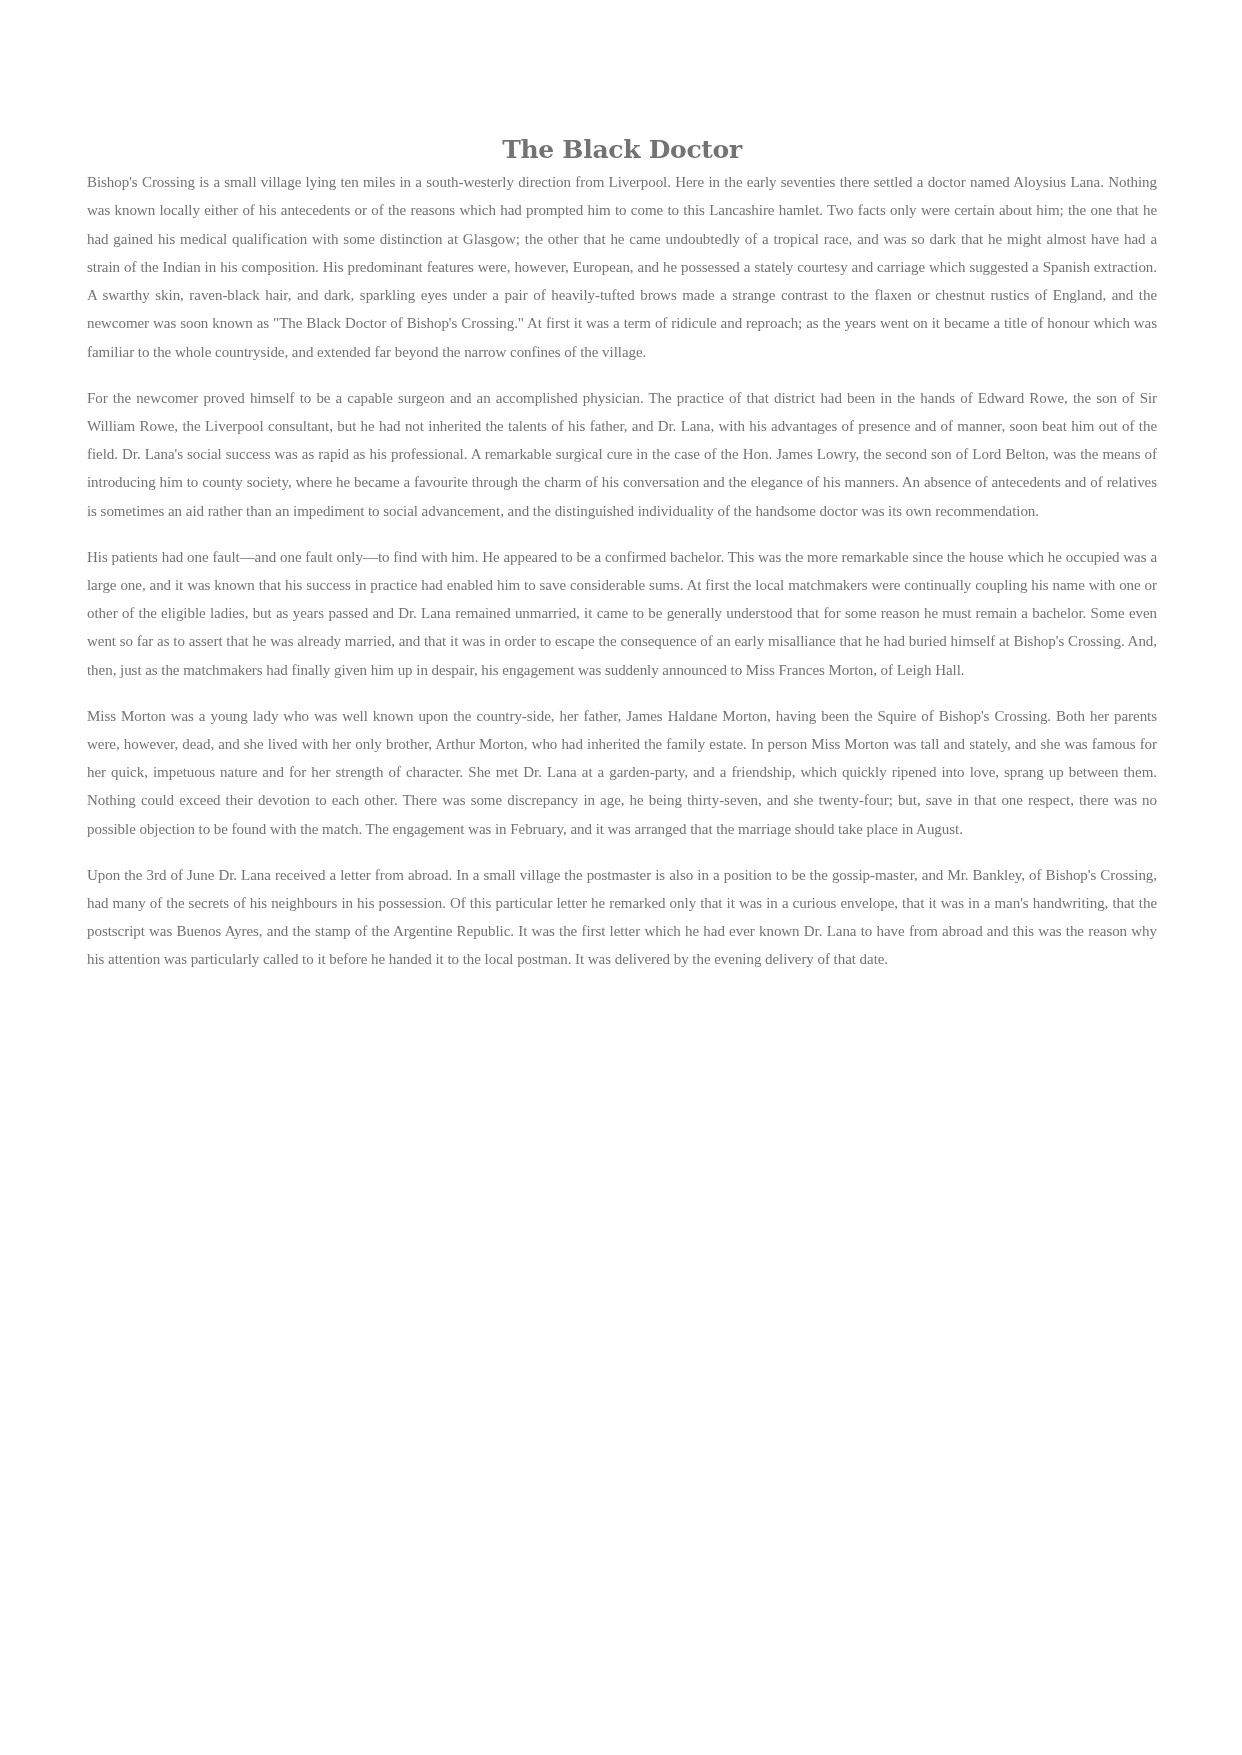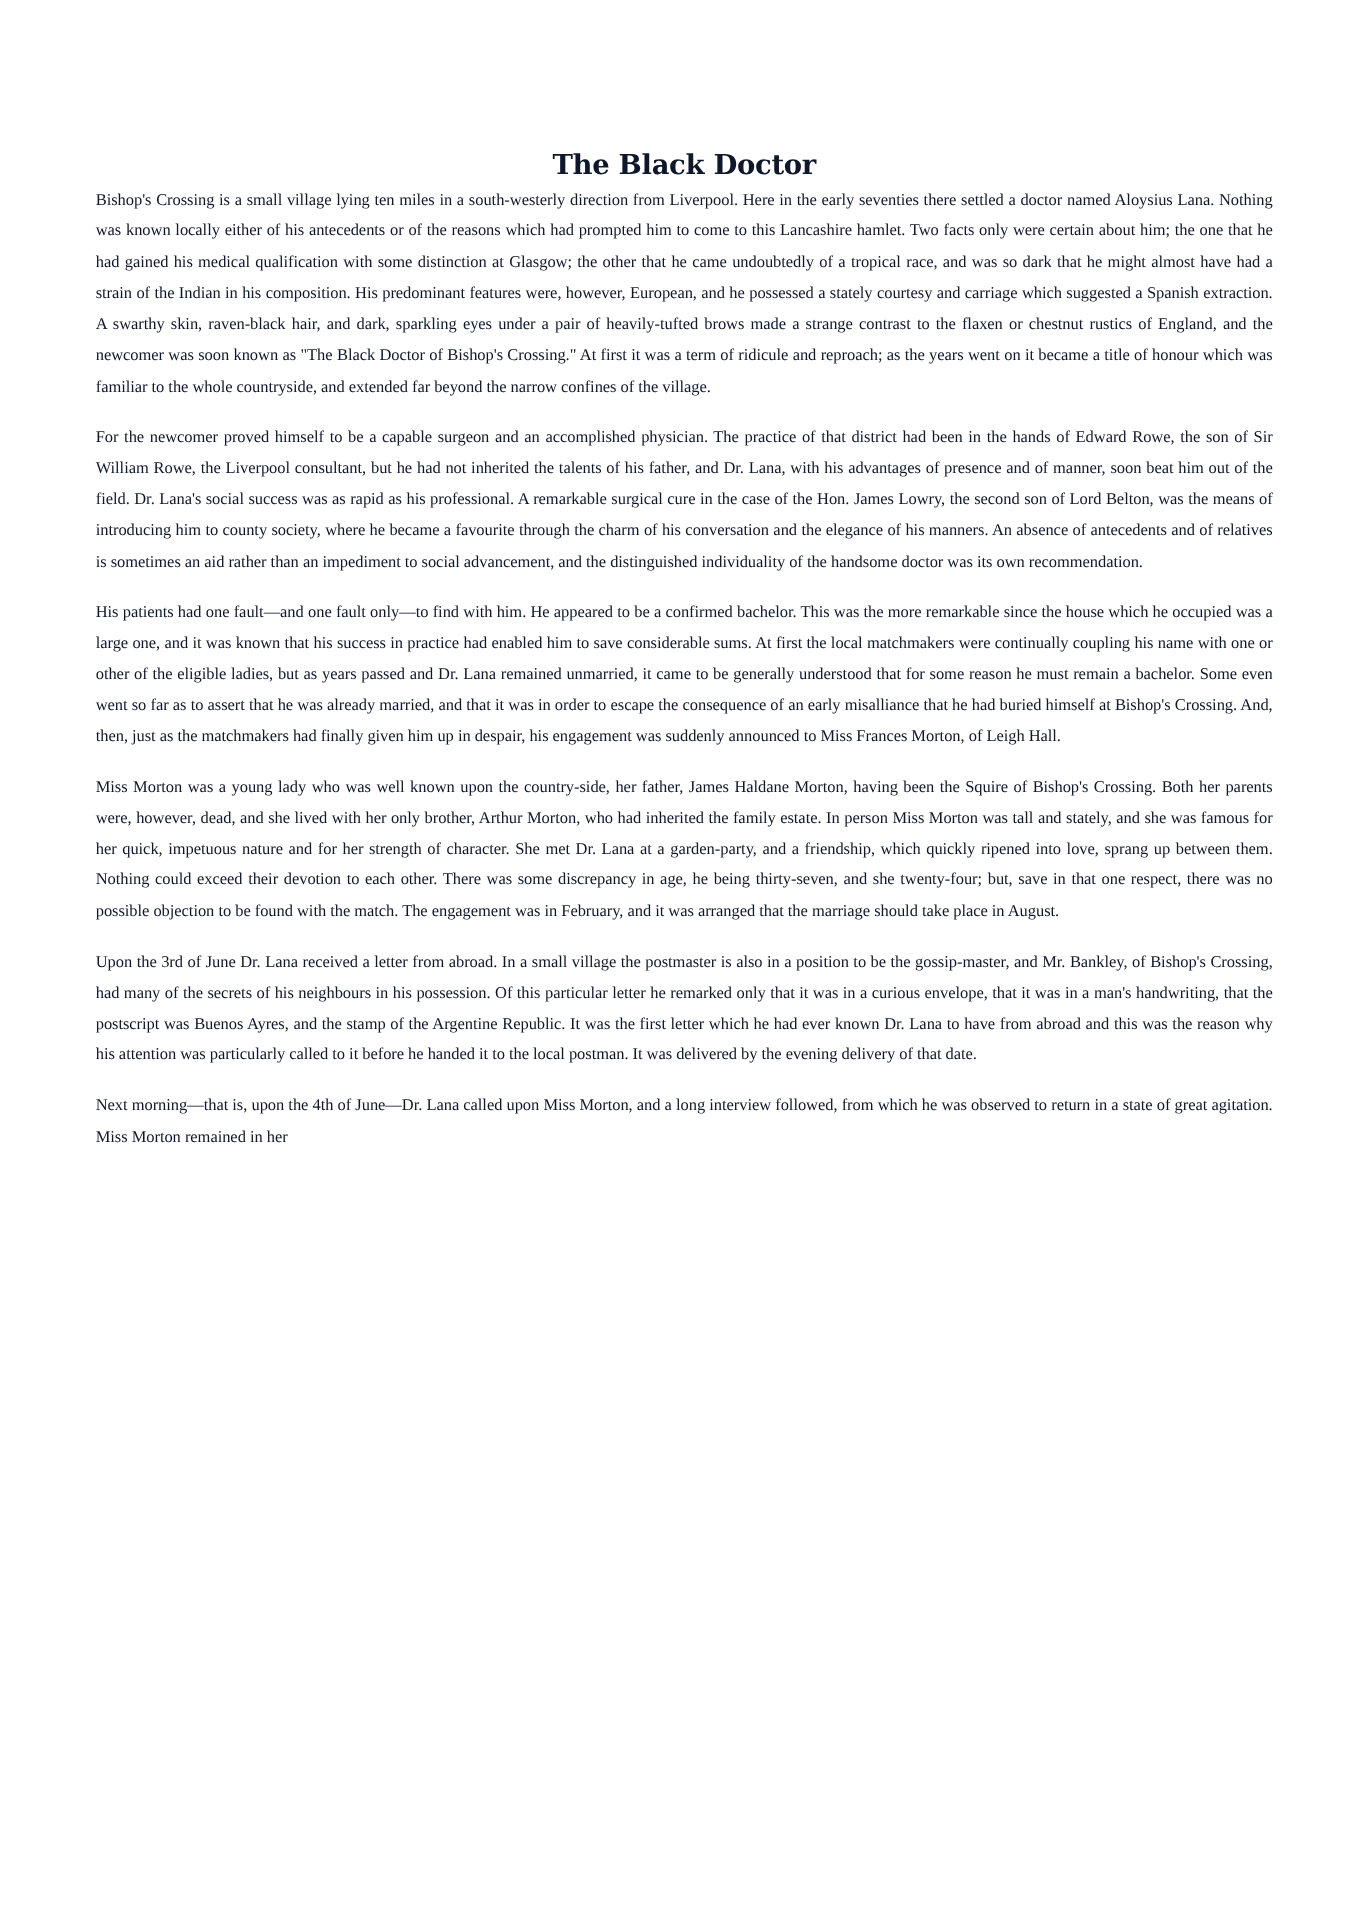--- a/index.html
+++ b/index.html
@@ -11,21 +11,21 @@
     width: 1242px;
     height: 1755px;
     overflow: hidden;
     position: relative;
   }
   .page {
     position: absolute;
     left: 87px;
     top: 134px;
     width: 1070px;
-    color: #0f172a;
+    color: #737373;
   }
   .title {
     font-family: "DejaVu Serif", "Liberation Serif", serif;
     font-weight: bold;
     font-size: 25px;
     text-align: center;
     margin: 0 0 2px 0;
     line-height: 32px;
     letter-spacing: -0.3px;
   }
@@ -41,14 +41,13 @@
 </head>
 <body>
 
 <div class="page">
   <h1 class="title">The Black Doctor</h1>
   <p class="para">Bishop's Crossing is a small village lying ten miles in a south-westerly direction from Liverpool. Here in the early seventies there settled a doctor named Aloysius Lana. Nothing was known locally either of his antecedents or of the reasons which had prompted him to come to this Lancashire hamlet. Two facts only were certain about him; the one that he had gained his medical qualification with some distinction at Glasgow; the other that he came undoubtedly of a tropical race, and was so dark that he might almost have had a strain of the Indian in his composition. His predominant features were, however, European, and he possessed a stately courtesy and carriage which suggested a Spanish extraction. A swarthy skin, raven-black hair, and dark, sparkling eyes under a pair of heavily-tufted brows made a strange contrast to the flaxen or chestnut rustics of England, and the newcomer was soon known as "The Black Doctor of Bishop's Crossing." At first it was a term of ridicule and reproach; as the years went on it became a title of honour which was familiar to the whole countryside, and extended far beyond the narrow confines of the village.</p>
   <p class="para">For the newcomer proved himself to be a capable surgeon and an accomplished physician. The practice of that district had been in the hands of Edward Rowe, the son of Sir William Rowe, the Liverpool consultant, but he had not inherited the talents of his father, and Dr. Lana, with his advantages of presence and of manner, soon beat him out of the field. Dr. Lana's social success was as rapid as his professional. A remarkable surgical cure in the case of the Hon. James Lowry, the second son of Lord Belton, was the means of introducing him to county society, where he became a favourite through the charm of his conversation and the elegance of his manners. An absence of antecedents and of relatives is sometimes an aid rather than an impediment to social advancement, and the distinguished individuality of the handsome doctor was its own recommendation.</p>
   <p class="para">His patients had one fault—and one fault only—to find with him. He appeared to be a confirmed bachelor. This was the more remarkable since the house which he occupied was a large one, and it was known that his success in practice had enabled him to save considerable sums. At first the local matchmakers were continually coupling his name with one or other of the eligible ladies, but as years passed and Dr. Lana remained unmarried, it came to be generally understood that for some reason he must remain a bachelor. Some even went so far as to assert that he was already married, and that it was in order to escape the consequence of an early misalliance that he had buried himself at Bishop's Crossing. And, then, just as the matchmakers had finally given him up in despair, his engagement was suddenly announced to Miss Frances Morton, of Leigh Hall.</p>
   <p class="para">Miss Morton was a young lady who was well known upon the country-side, her father, James Haldane Morton, having been the Squire of Bishop's Crossing. Both her parents were, however, dead, and she lived with her only brother, Arthur Morton, who had inherited the family estate. In person Miss Morton was tall and stately, and she was famous for her quick, impetuous nature and for her strength of character. She met Dr. Lana at a garden-party, and a friendship, which quickly ripened into love, sprang up between them. Nothing could exceed their devotion to each other. There was some discrepancy in age, he being thirty-seven, and she twenty-four; but, save in that one respect, there was no possible objection to be found with the match. The engagement was in February, and it was arranged that the marriage should take place in August.</p>
   <p class="para">Upon the 3rd of June Dr. Lana received a letter from abroad. In a small village the postmaster is also in a position to be the gossip-master, and Mr. Bankley, of Bishop's Crossing, had many of the secrets of his neighbours in his possession. Of this particular letter he remarked only that it was in a curious envelope, that it was in a man's handwriting, that the postscript was Buenos Ayres, and the stamp of the Argentine Republic. It was the first letter which he had ever known Dr. Lana to have from abroad and this was the reason why his attention was particularly called to it before he handed it to the local postman. It was delivered by the evening delivery of that date.</p>
-  <p class="para">Next morning—that is, upon the 4th of June—Dr. Lana called upon Miss Morton, and a long interview followed, from which he was observed to return in a state of great agitation. Miss Morton remained in her</p>
 </div>
 
 </body></html>

